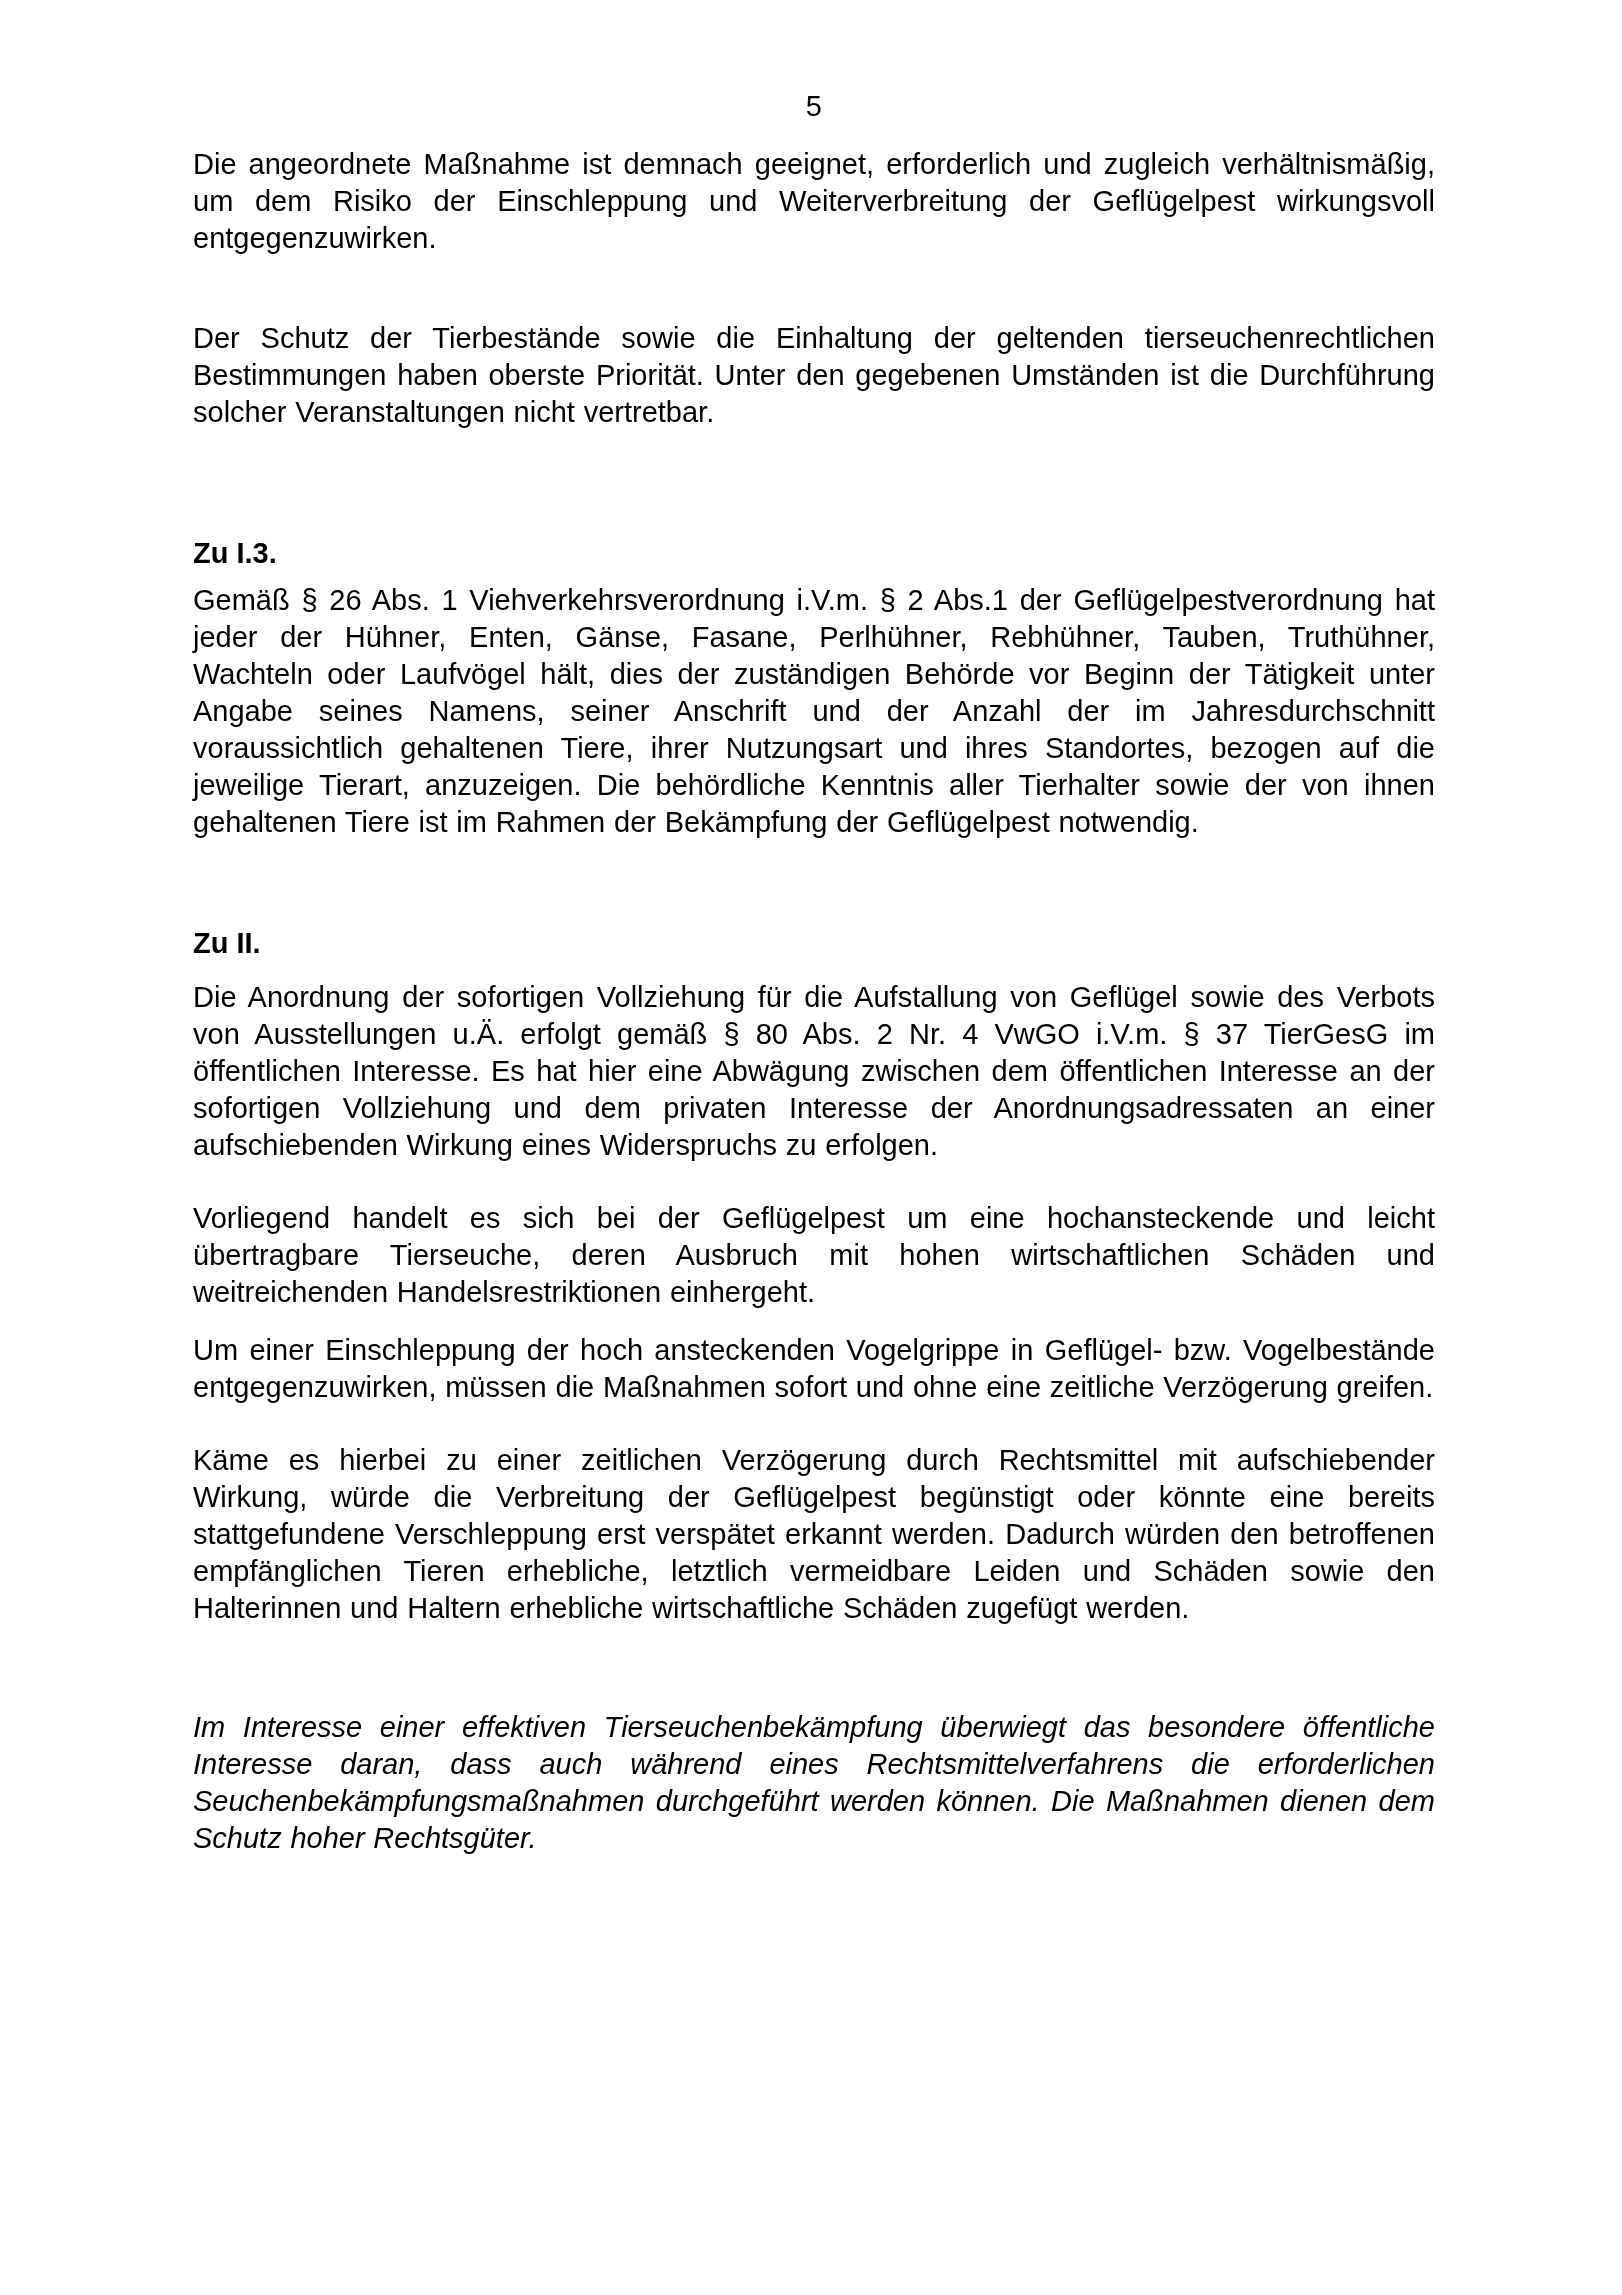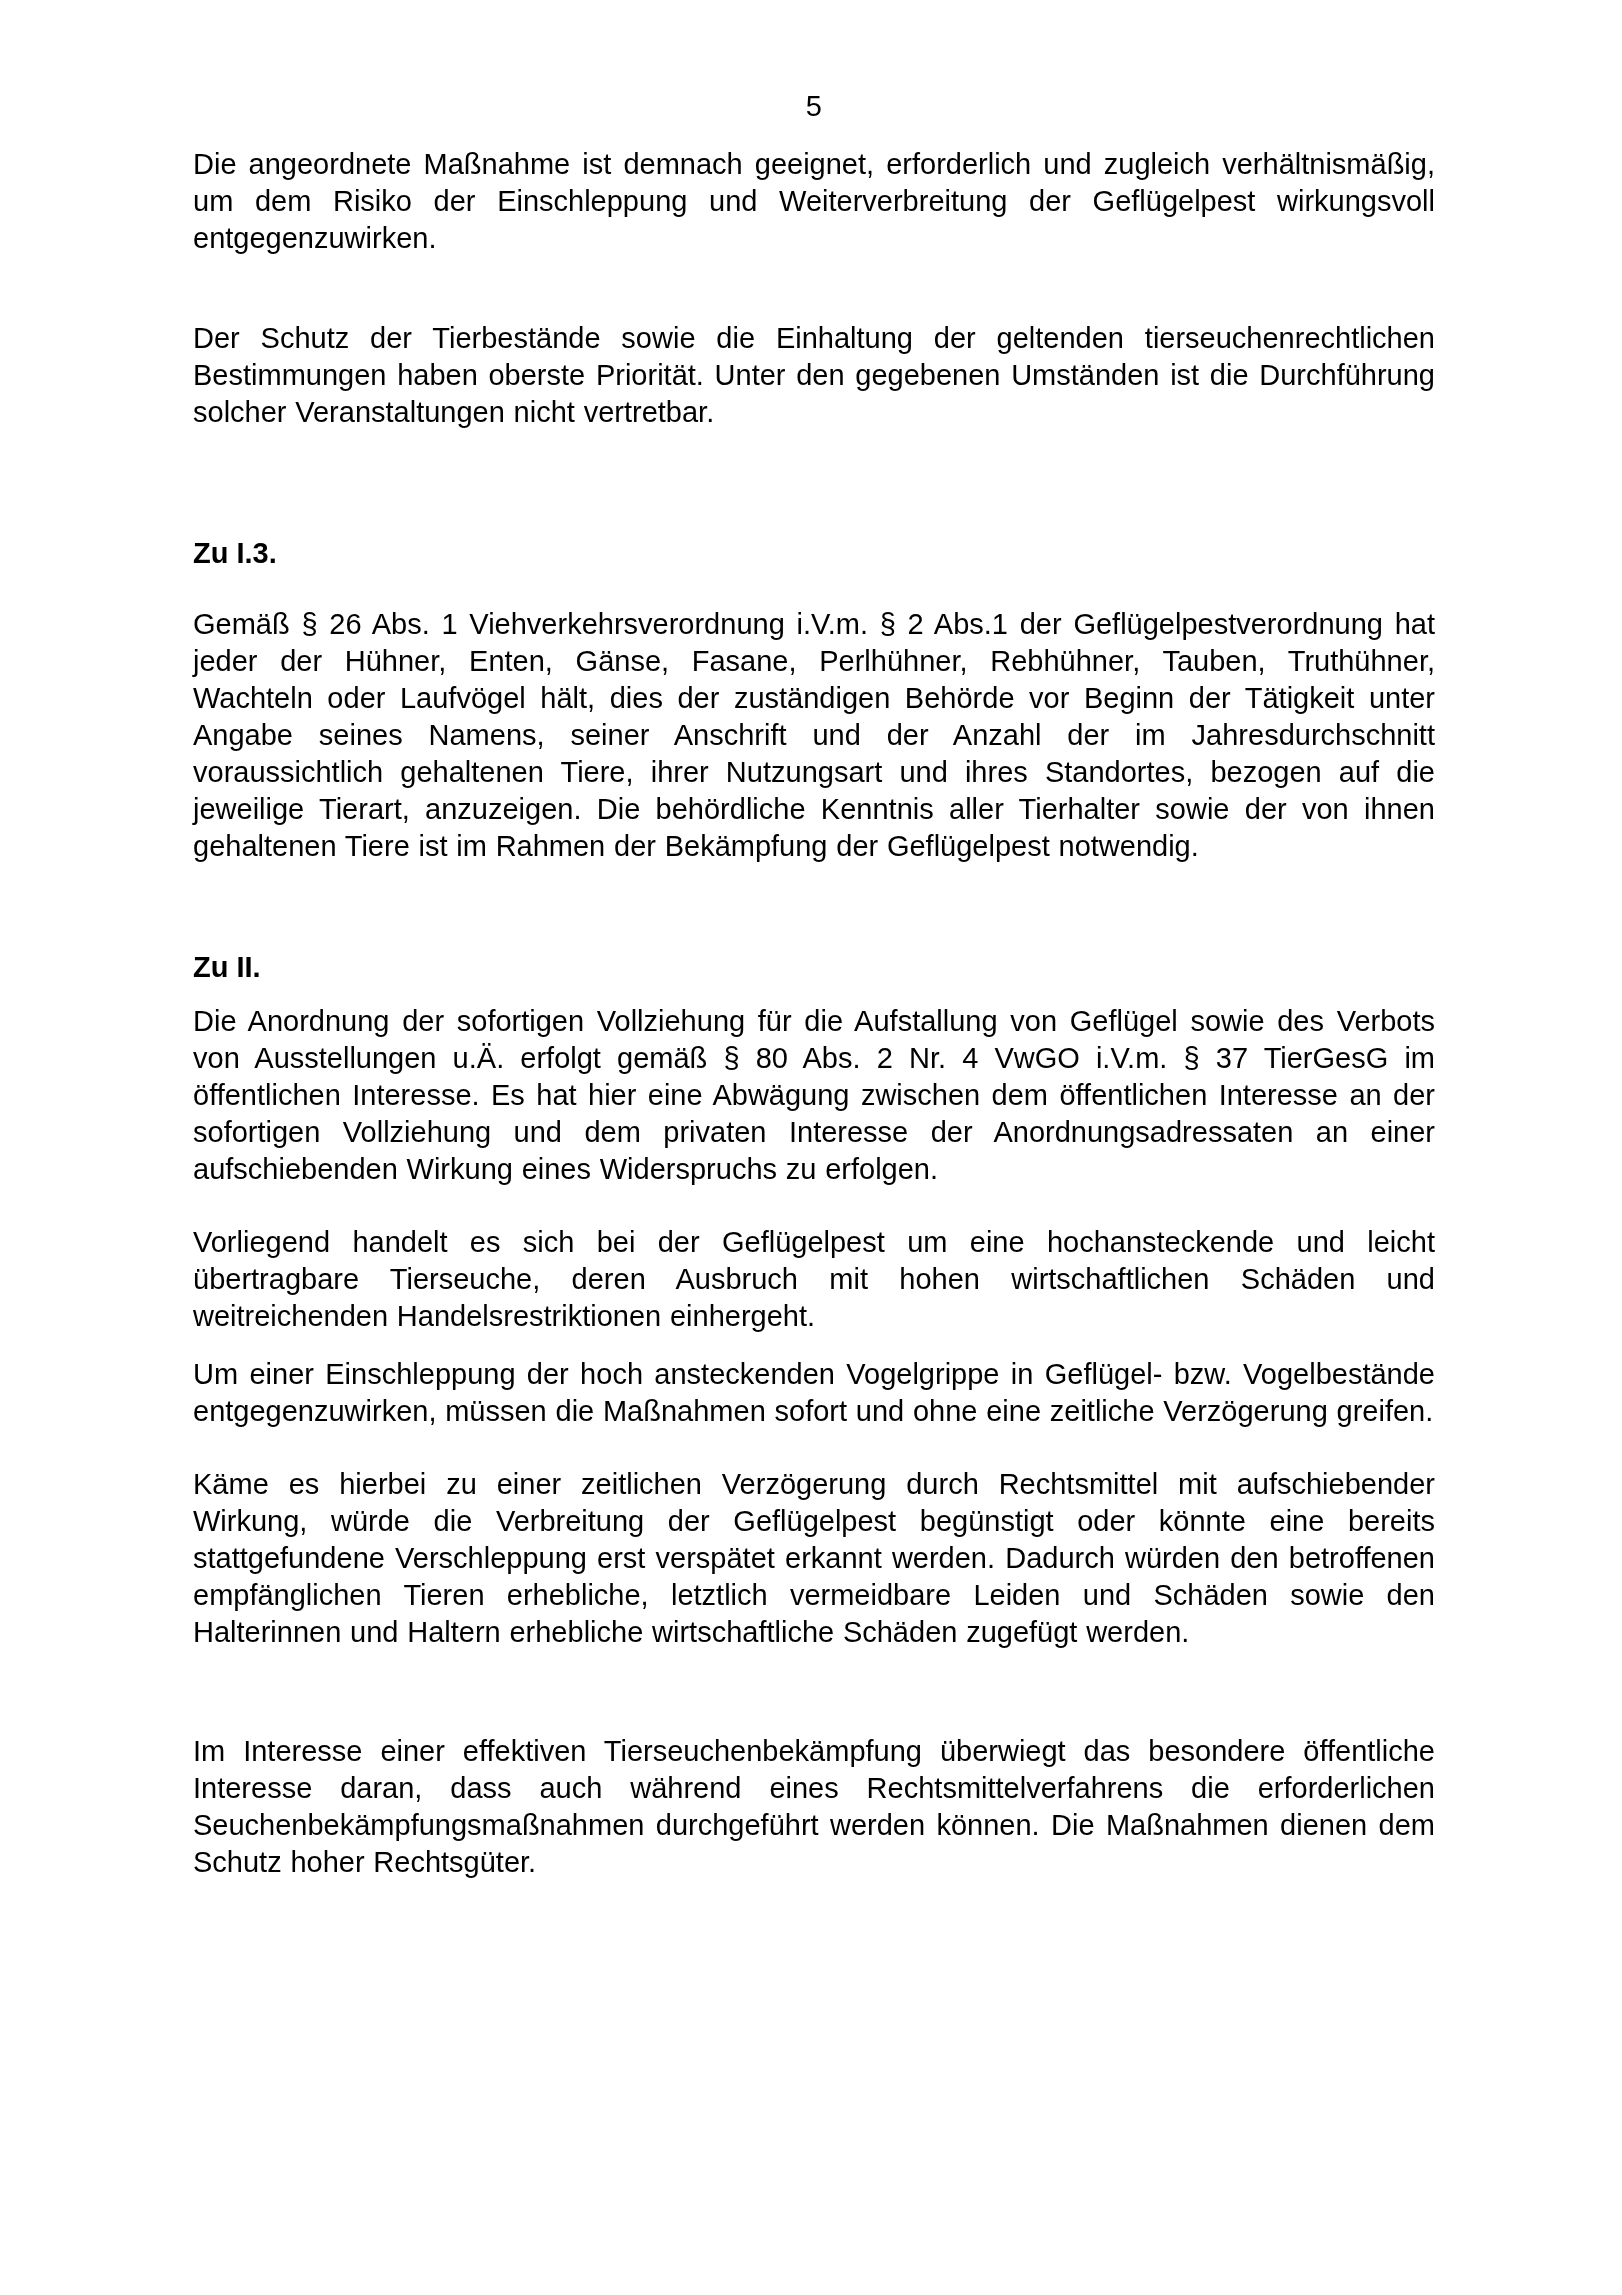--- a/index.html
+++ b/index.html
@@ -41,25 +41,25 @@
     font-size: 29px;
     line-height: 37px;
     font-weight: bold;
     margin: 0;
     text-align: left;
   }
   
   .mt-96  { margin-top: 63px;  }
   .mt-32  { margin-top: 21px;  }
   .mt-119 { margin-top: 104px; }
-  .mt-36  { margin-top: 34px;  }
+  .mt-36  { margin-top: 10px;  }
   .mt-128 { margin-top: 84px; }
   .mt-26  { margin-top: 17px;  }
   .mt-39  { margin-top: 36px;  }
-  .mt-125 { margin-top: 82px; }
+  .mt-125 { margin-top: 82px; font-style: italic; }
   .mt-29  { margin-top: 19px;  }
 </style>
 </head>
 <body>
 
 <div class="page">
   <div class="content">
 
     <div class="page-number">5</div>
 

